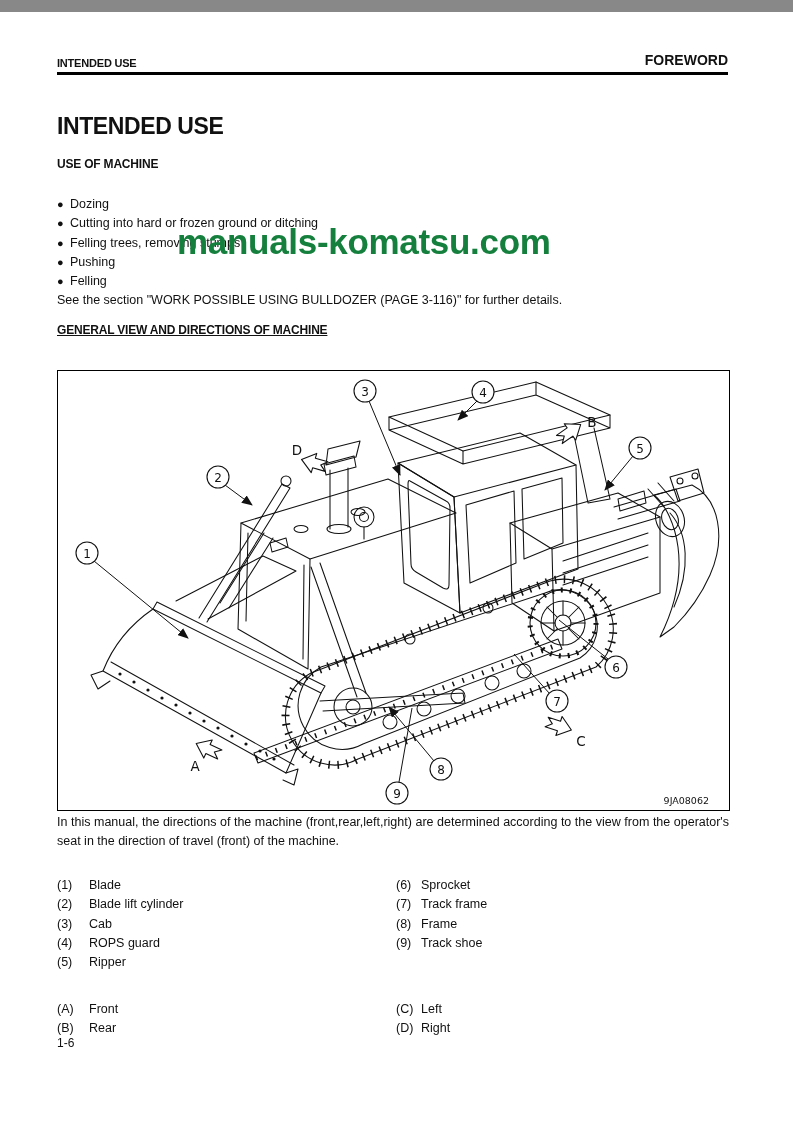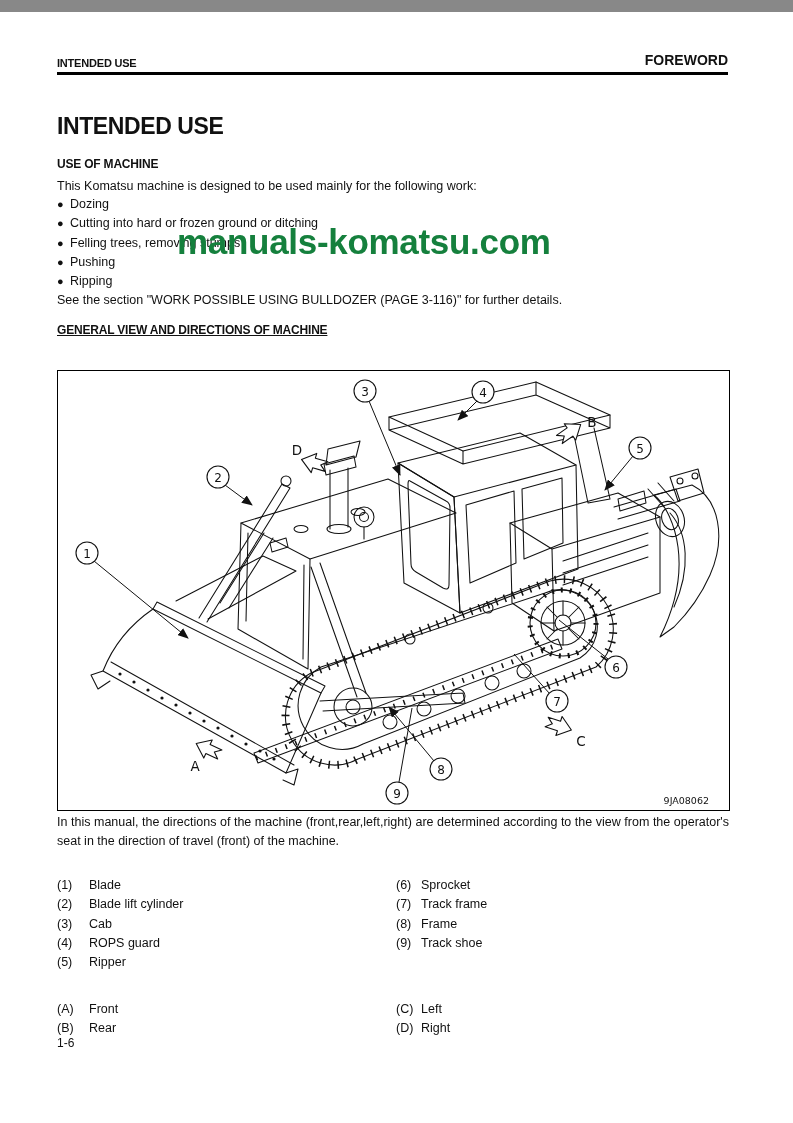--- a/index.html
+++ b/index.html
@@ -44,42 +44,41 @@
 
 <div class="page">
 
   <div class="abs hdr-left">INTENDED USE</div>
   <div class="abs hdr-right">FOREWORD</div>
   <div class="abs rule"></div>
 
   <div class="abs page-title">INTENDED USE</div>
 
   <div class="abs h2 use">USE OF MACHINE</div>
-  <div class="abs intro body-text">This Komatsu machine is designed to be used mainly for the following work:</div>
 
   <div class="abs bullets body-text">
     <div class="bullet-row">
         <span class="dot">●</span>
         <span>Dozing</span>
       </div>
     <div class="bullet-row">
         <span class="dot">●</span>
         <span>Cutting into hard or frozen ground or ditching</span>
       </div>
     <div class="bullet-row">
         <span class="dot">●</span>
         <span>Felling trees, removing stumps</span>
       </div>
     <div class="bullet-row">
         <span class="dot">●</span>
         <span>Pushing</span>
       </div>
     <div class="bullet-row">
         <span class="dot">●</span>
-        <span>Ripping</span>
+        <span>Felling</span>
       </div>
   </div>
 
   <div class="abs watermark">manuals-komatsu.com</div>
 
   <div class="abs outro body-text">See the section "WORK POSSIBLE USING BULLDOZER (PAGE 3-116)" for further details.</div>
 
   <div class="abs h2 gen">GENERAL VIEW AND DIRECTIONS OF MACHINE</div>
 
   <div class="abs figure-box">

